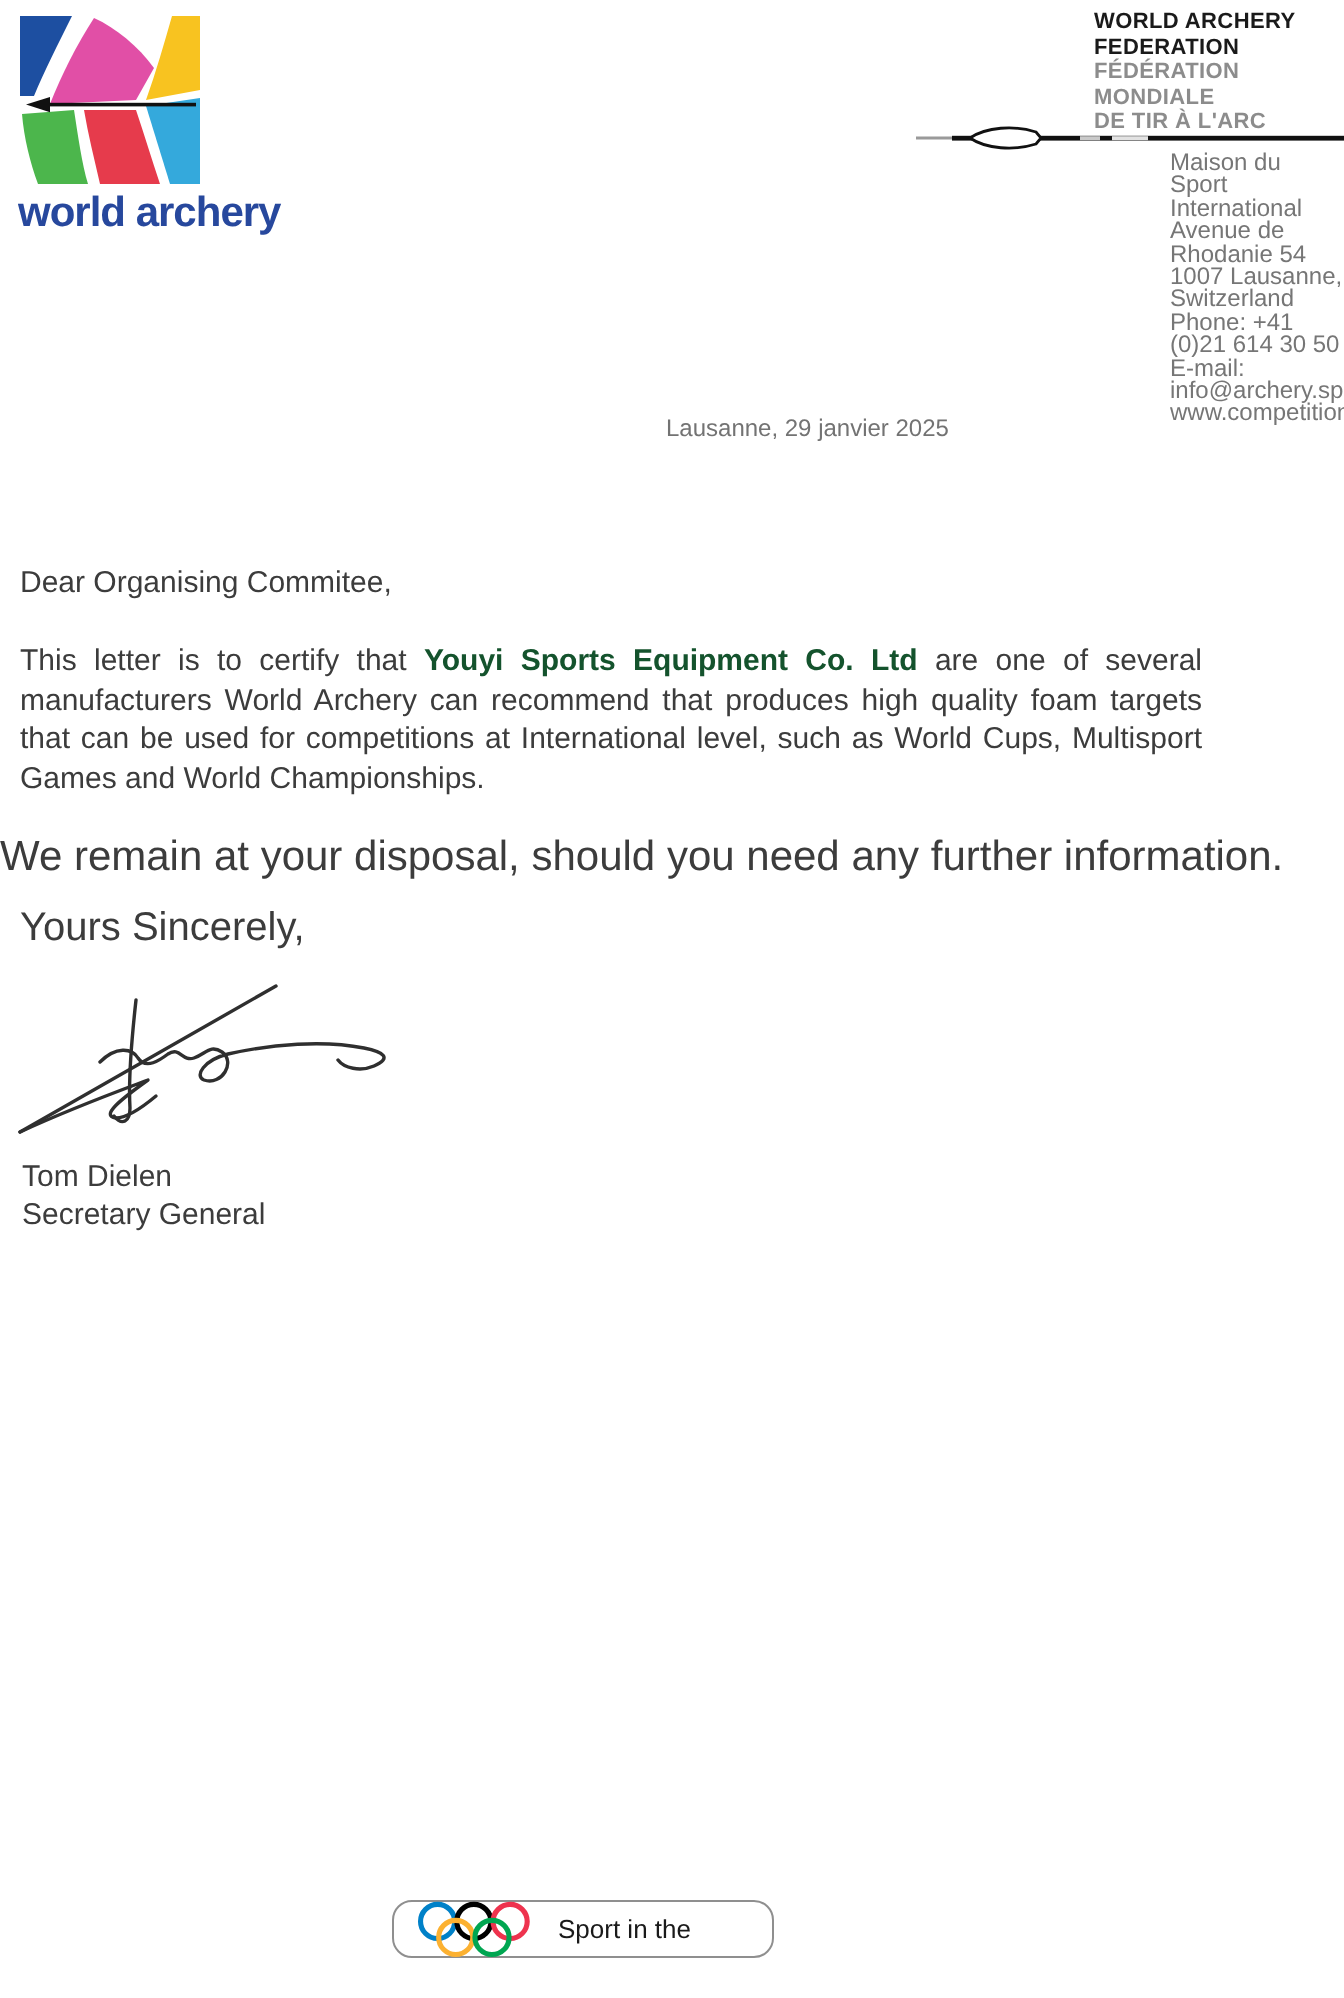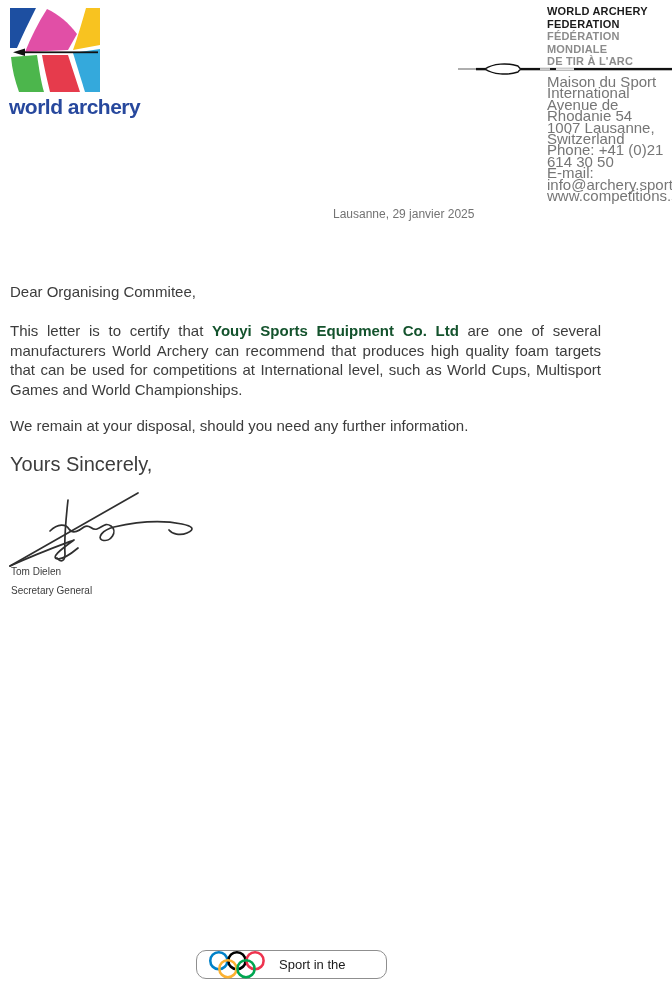--- a/index.html
+++ b/index.html
@@ -11,33 +11,33 @@
   .logo-box{position:absolute;left:10px;top:8px;width:90px;height:85px;}
   .wordmark{
     position:absolute;left:9px;top:95px;font-size:21px;font-weight:700;
     letter-spacing:-0.5px;color:#27489d;
   }
   .fed-block{position:absolute;left:547px;top:5px;width:125px;}
   .fed-line{font-size:11px;font-weight:700;line-height:12.5px;color:#1a1a1a;letter-spacing:0.2px;}
   .fed-line.fr{color:#8c8c8c;}
   .arrow-svg{position:absolute;left:452px;top:60px;width:220px;height:18px;}
   .addr-block{position:absolute;left:547px;top:76px;width:125px;}
-  .addr-line{font-size:15px;line-height:11.4px;color:#767676;}
+  .addr-line{font-size:12px;line-height:11.4px;color:#767676;margin-left:38px;}
   
   .dateline{position:absolute;left:333px;top:207px;font-size:12px;color:#737373;}
   .salutation{position:absolute;left:10px;top:283px;font-size:15px;}
   .paragraph{
     position:absolute;left:10px;top:321px;width:591px;font-size:15px;
     line-height:19.5px;text-align:justify;
   }
   .paragraph b{color:#14532d;}
-  .closing{position:absolute;left:10px;top:417px;font-size:15px;text-align:center;}
+  .closing{position:absolute;left:0;top:417px;font-size:21px;text-align:center;}
   .valediction{position:absolute;left:10px;top:453px;font-size:20px;}
   .signature-svg{position:absolute;left:6px;top:482px;width:212px;height:92px;}
-  .signoff{position:absolute;left:11px;top:562px;font-size:10px;line-height:19px;}
+  .signoff{position:absolute;left:11px;top:579px;font-size:15px;line-height:19px;}
   
   .olympic-badge{
     position:absolute;left:196px;top:950px;width:191px;height:29px;
     border:1.5px solid #8f8f8f;border-radius:10px;box-sizing:border-box;
     display:flex;align-items:center;
   }
   .rings-svg{width:62px;height:32px;margin-left:10px;flex:0 0 auto;}
   .badge-text{font-size:13px;line-height:16px;color:#1a1a1a;margin-left:10px;}
 </style>
 </head>

